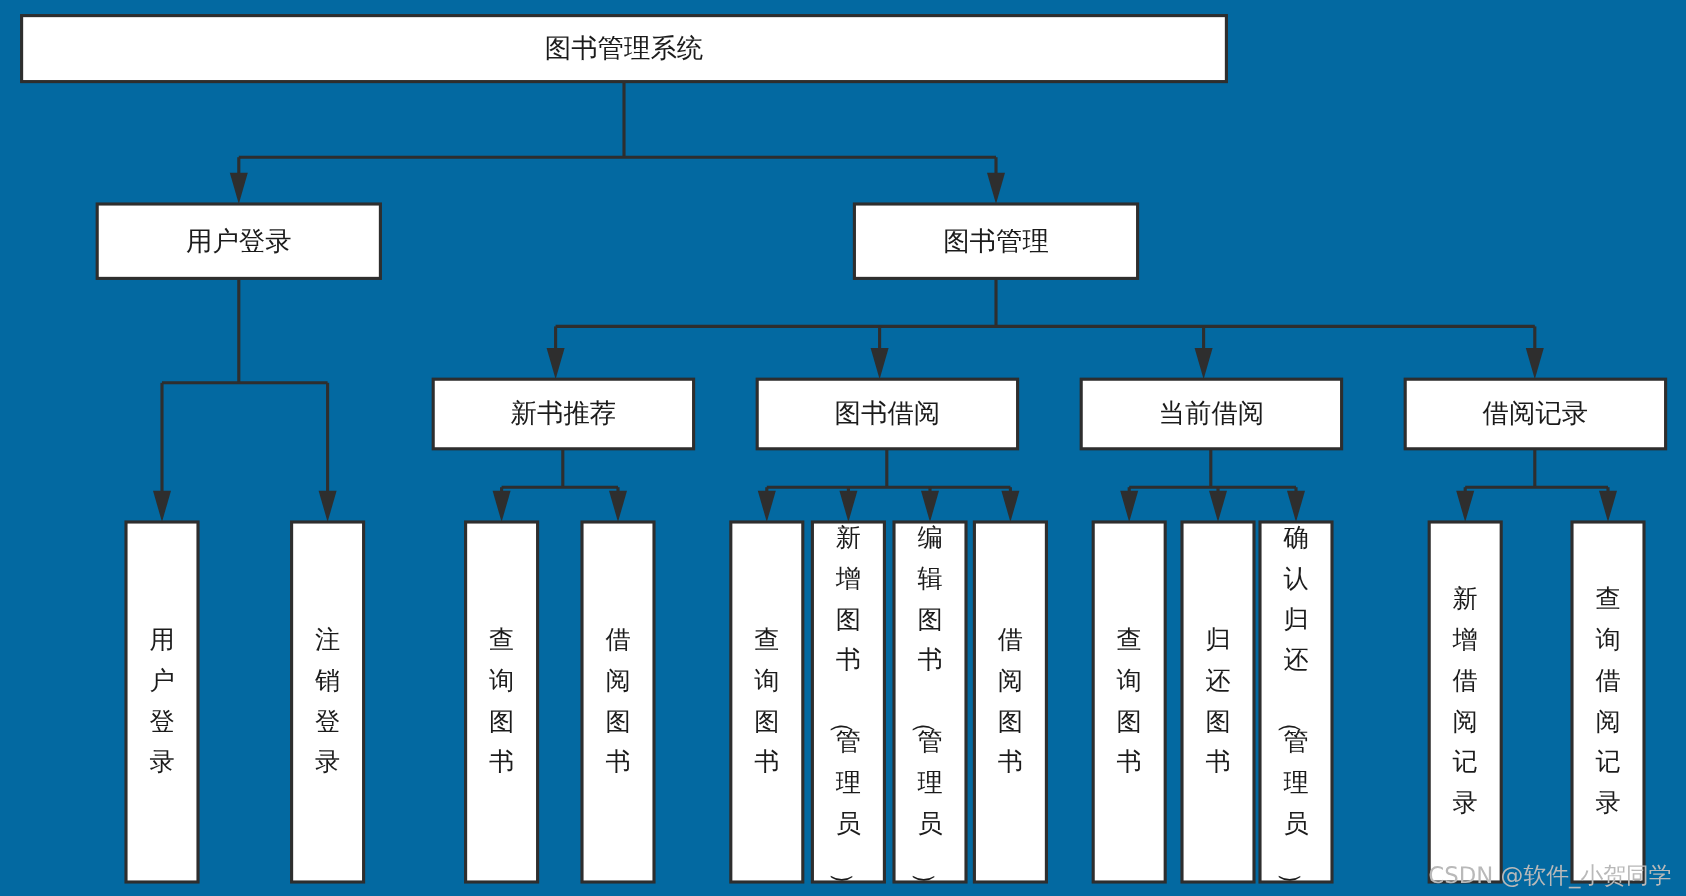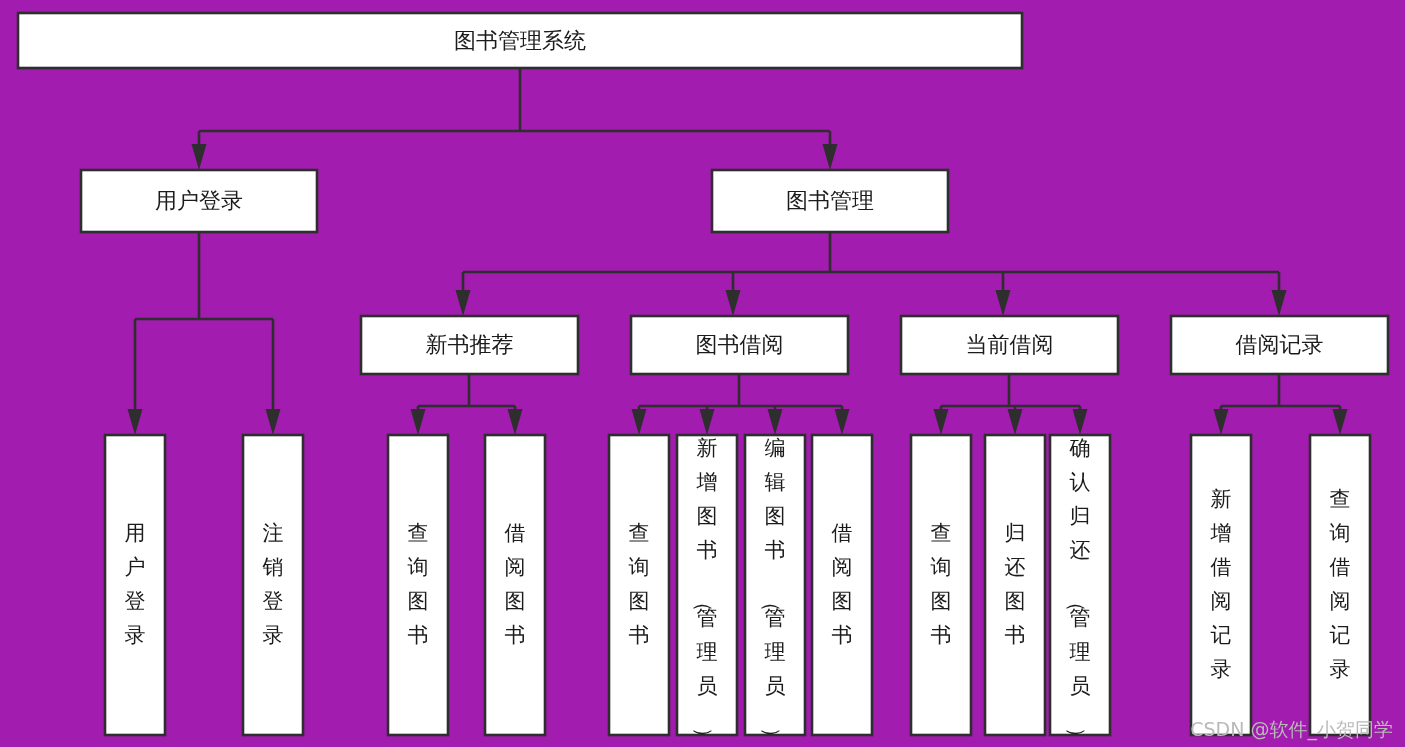--- a/index.html
+++ b/index.html
@@ -11,21 +11,21 @@
   body {
     width: 1405px;
     height: 747px;
     overflow: hidden;
     font-family: "DejaVu Sans", "Liberation Sans", sans-serif;
   }
   #diagram-root {
     position: relative;
     width: 1405px;
     height: 747px;
-    background: #a21caf;
+    background: #0369a1;
   }
   svg.diagram-canvas {
     position: absolute;
     left: 0;
     top: 0;
     width: 1405px;
     height: 747px;
     display: block;
   }
   .node-box {

